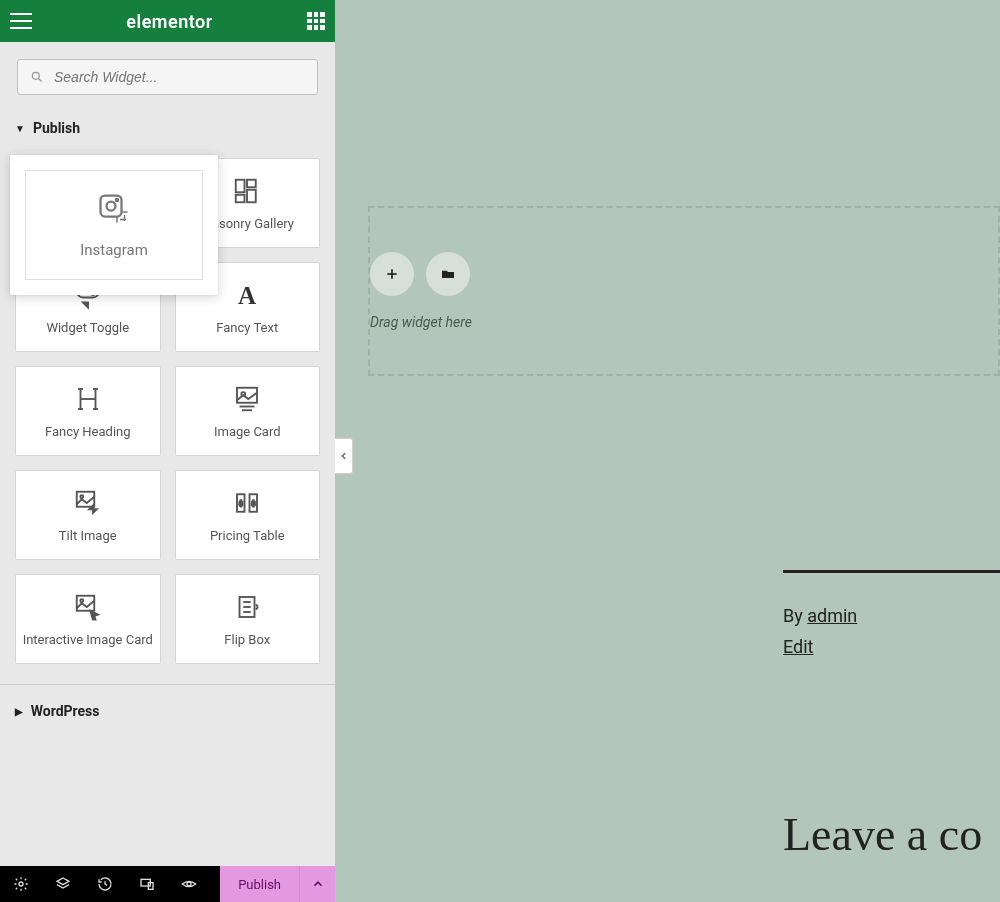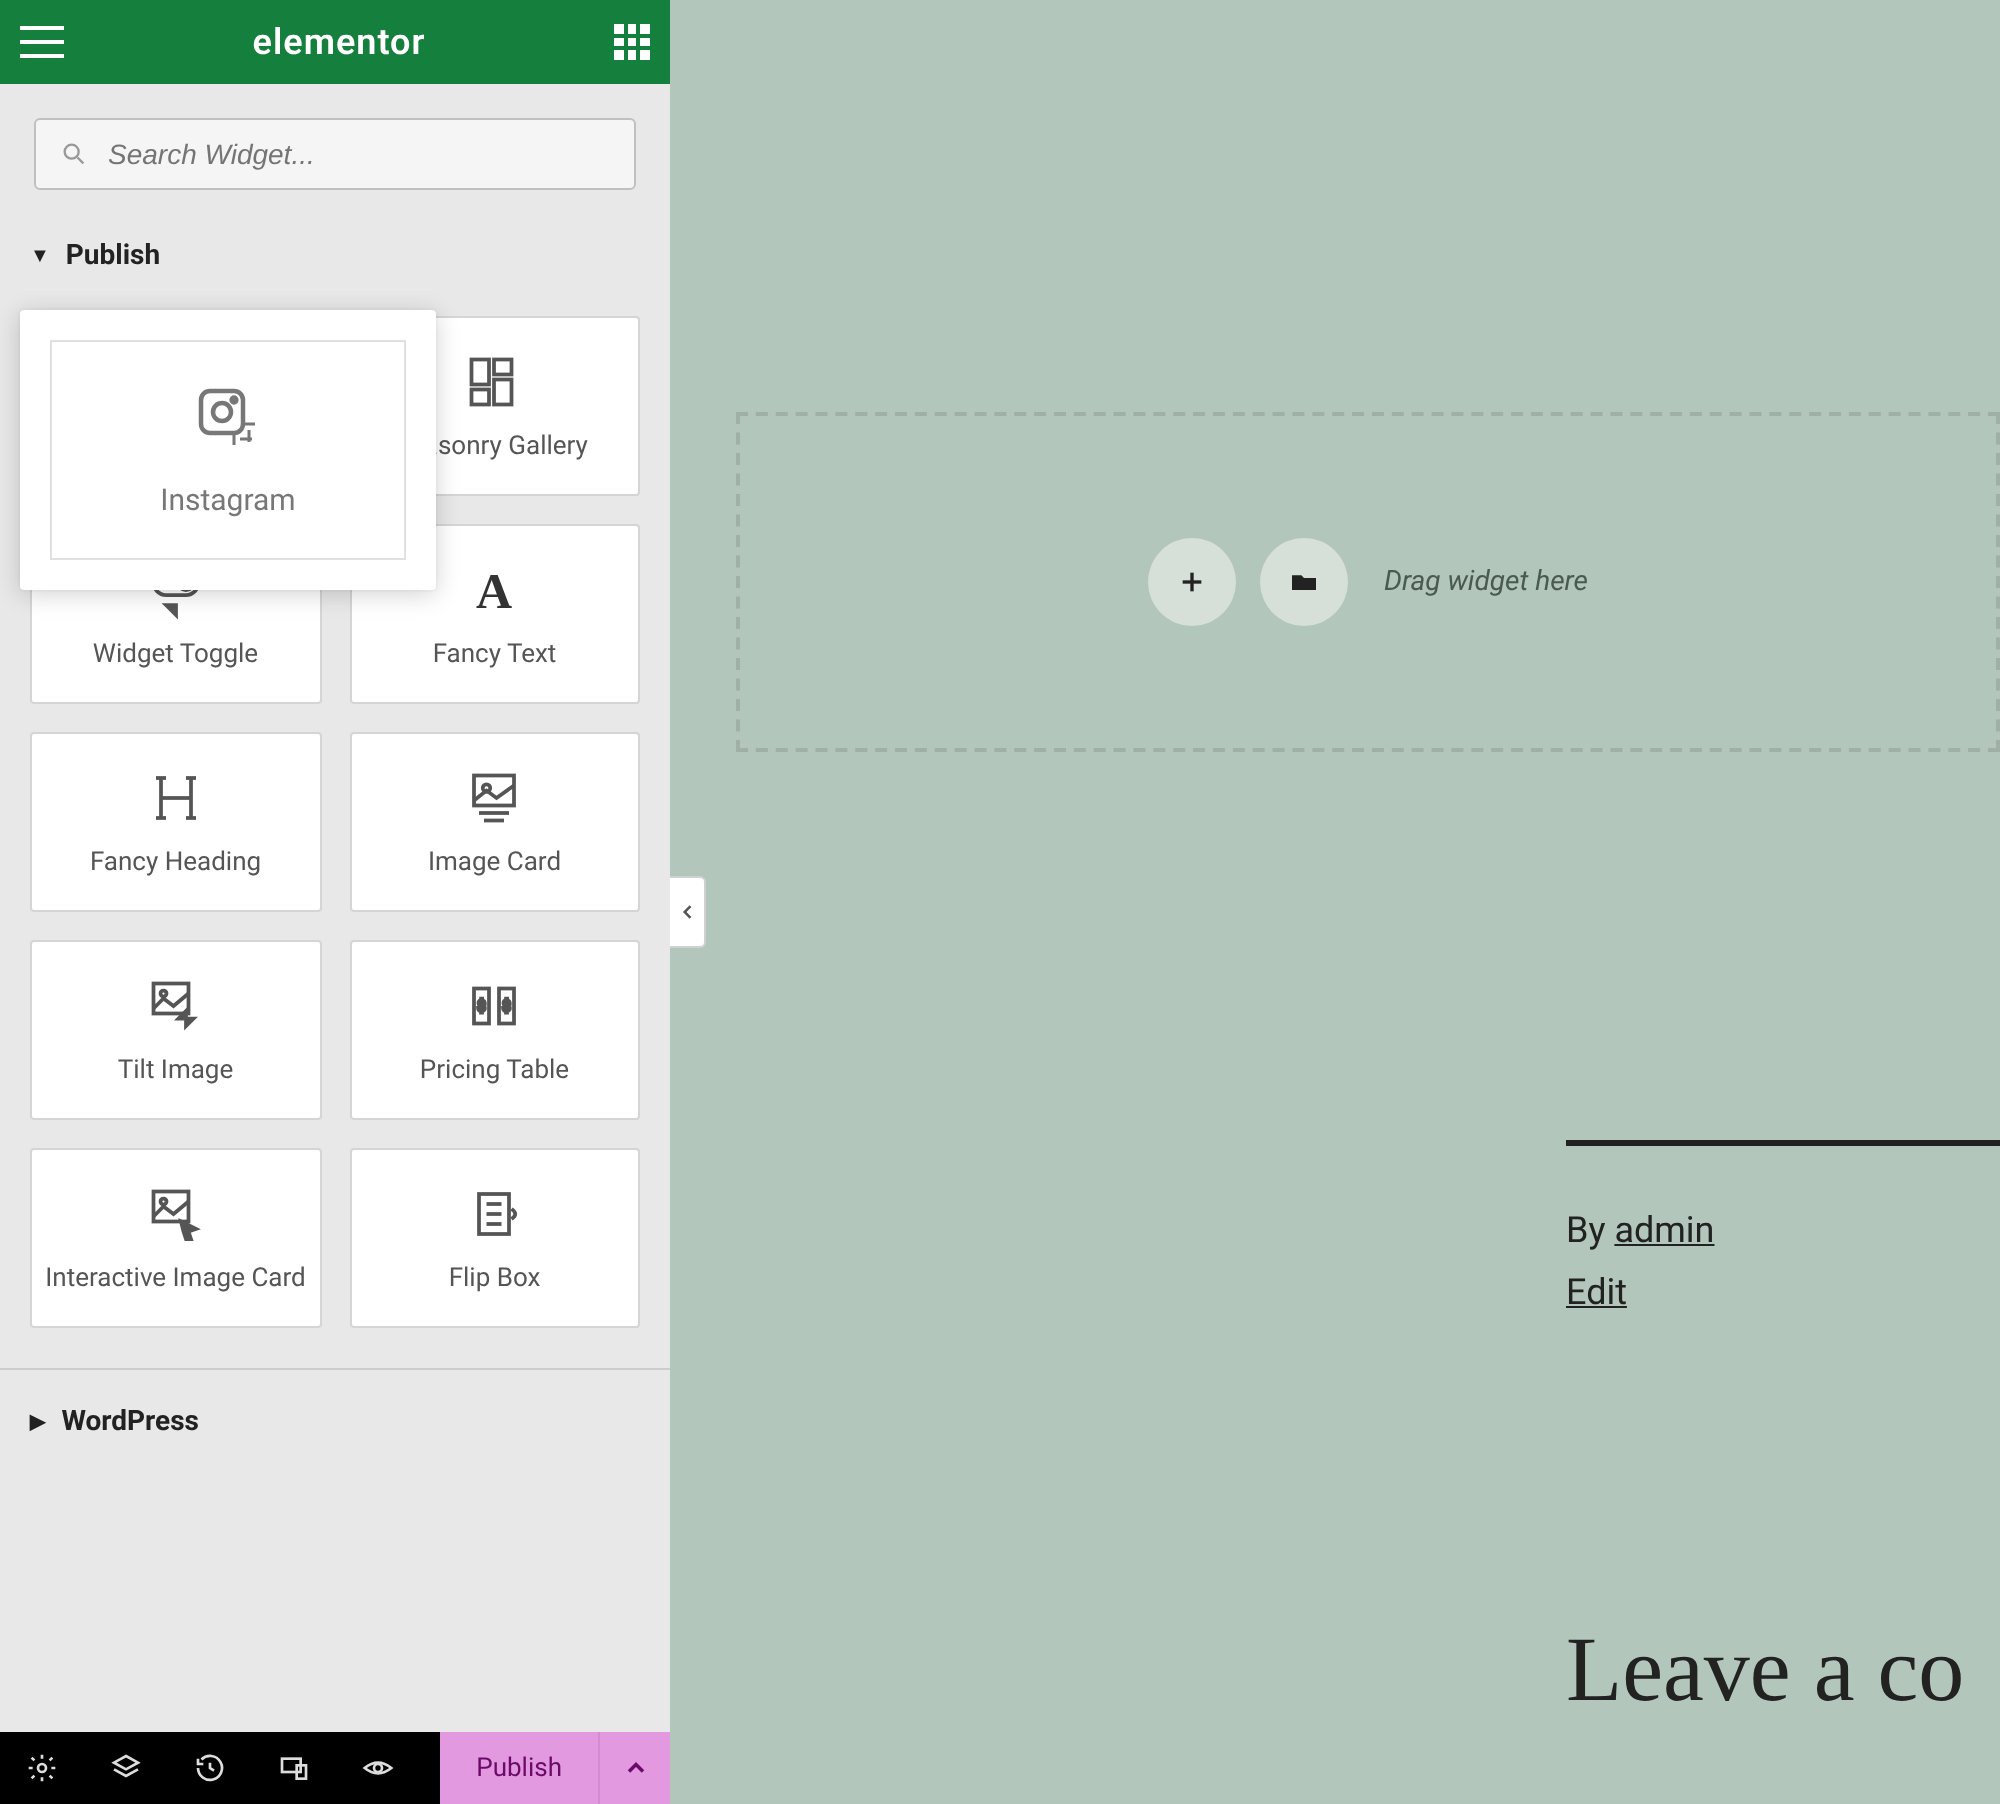--- a/index.html
+++ b/index.html
@@ -175,22 +175,21 @@
       font-size: 12px;
     }
     .drop-zone {
       position: absolute;
       top: 206px;
       left: 368px;
       width: 632px;
       height: 170px;
       border: 2px dashed #a0b0a6;
       display: flex;
-      flex-direction: row;
-      align-items: center;
+      flex-direction: column;
       justify-content: center;
       gap: 18px;
     }
     .drop-btns {
       display: flex;
       gap: 12px;
     }
     .circle-btn {
       width: 44px; height: 44px;
       border-radius: 50%;

